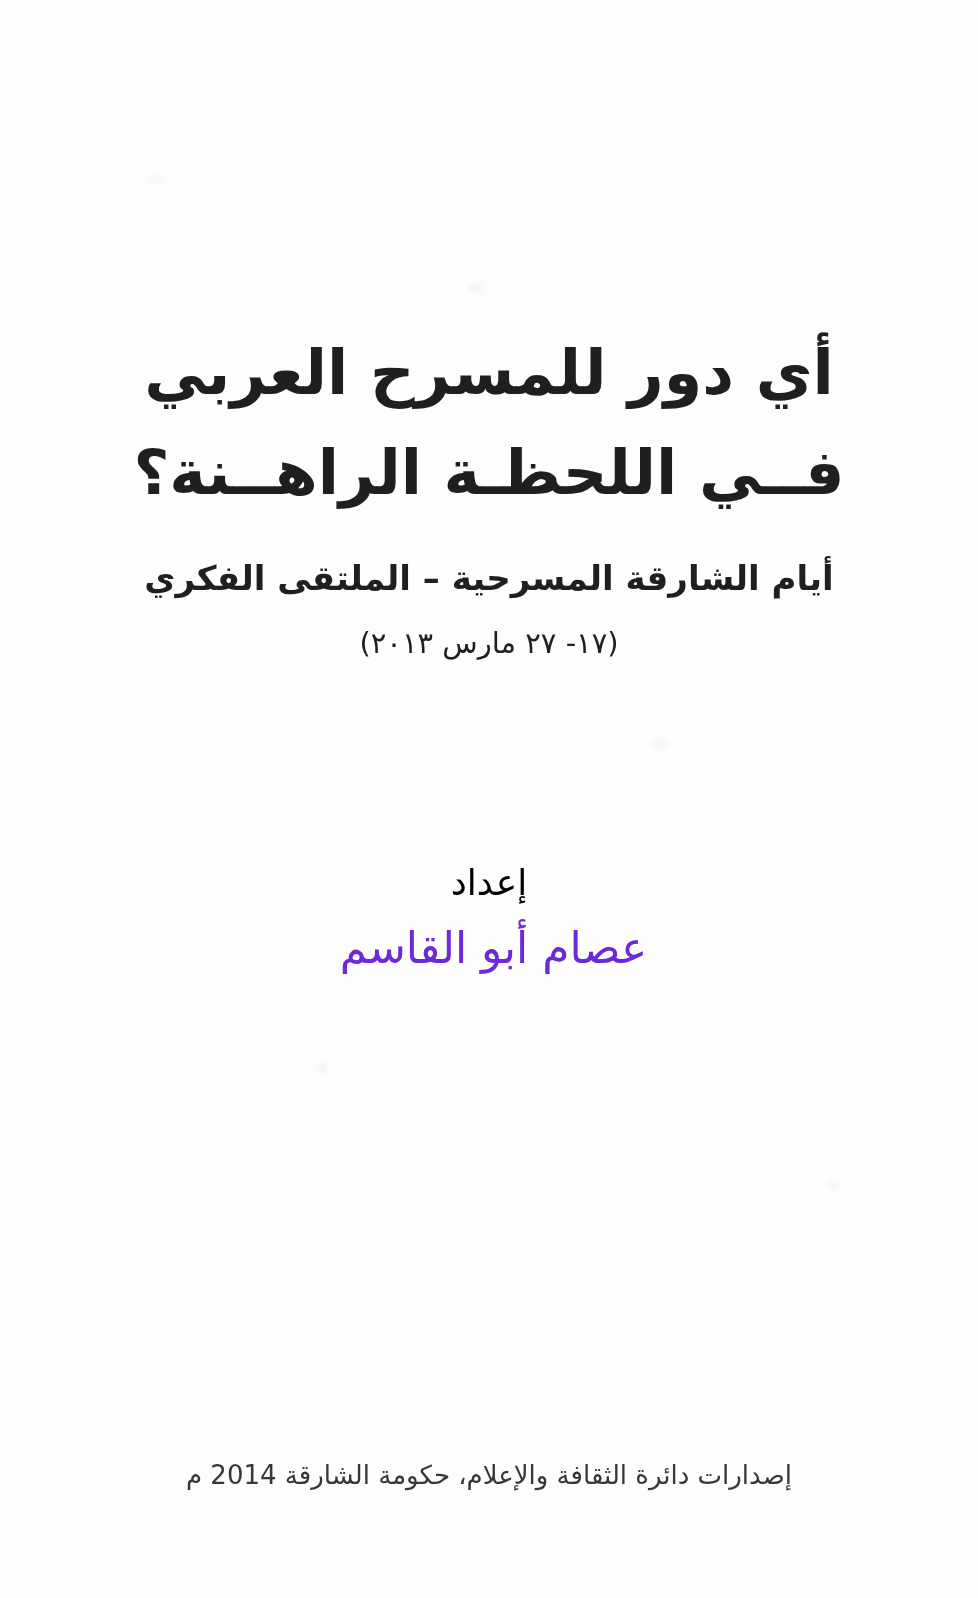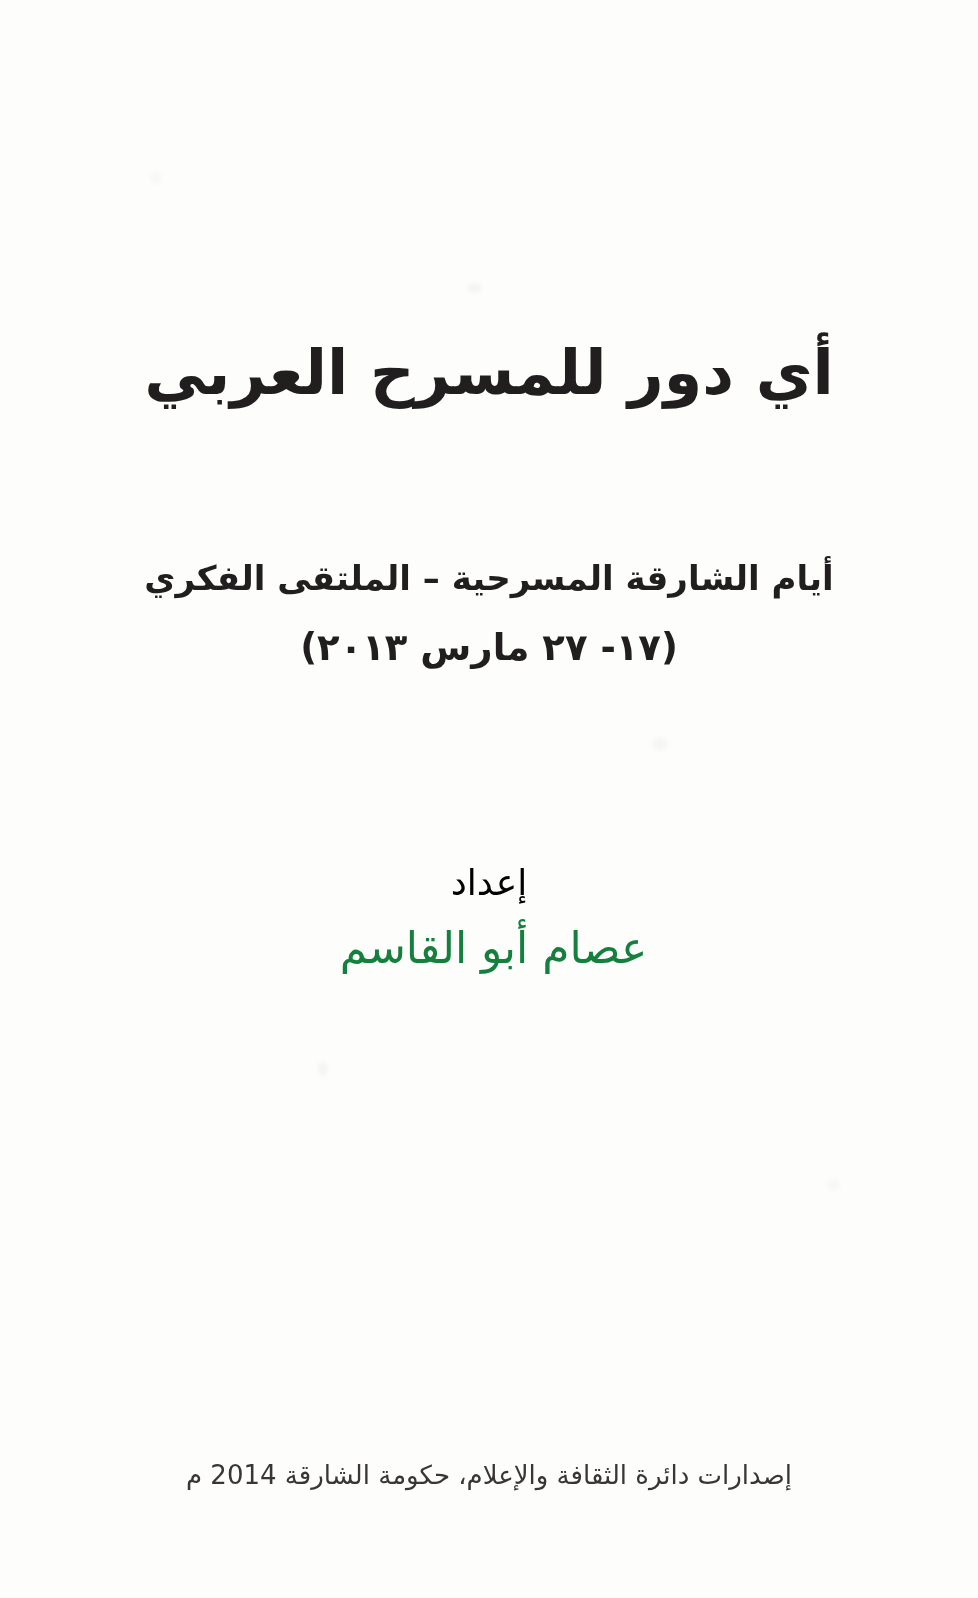--- a/index.html
+++ b/index.html
@@ -37,22 +37,22 @@
   }
   .title-1 { top: 336px; }
   .title-2 { top: 436px; }
   .subtitle {
     top: 558px;
     font-size: 34px;
     font-weight: 700;
   }
   .date-line {
     top: 626px;
-    font-size: 37px;
-    font-weight: 700;
+    font-size: 29px;
+    font-weight: 400;
   }
   .prepared {
     top: 862px;
     font-size: 36px;
     font-weight: 400;
   }
   .author {
     top: 922px;
     font-size: 44px;
     font-weight: 400;
@@ -76,28 +76,29 @@
   .speck-4 { left: 828px; top: 1180px; width: 12px; height: 10px; opacity: 0.05; }
   .speck-5 { left: 150px; top: 172px; width: 12px; height: 12px; opacity: 0.04; }
 </style>
 </head>
 <body style="background: rgb(253, 253, 252);">
 
 <div class="page">
 
   <div class="txt title-line title-1" style="color: rgb(33, 30, 31);">أي دور للمسرح العربي</div>
 
+  <div class="txt title-line title-2" style="color: rgb(33, 30, 31);">فــي اللحظـة الراهــنة؟</div>
 
   <div class="txt subtitle" style="color: rgb(33, 30, 31);">أيام الشارقة المسرحية – الملتقى الفكري</div>
 
   <div class="txt date-line" style="color: rgb(33, 30, 31);">(١٧- ٢٧ مارس ٢٠١٣)</div>
 
   <div class="txt prepared" style="color: #000000;">إعداد</div>
 
-  <div class="txt author" style="color: #15803d; padding-left: 9px;">عصام أبو القاسم</div>
+  <div class="txt author" style="color: #6d28d9; padding-left: 9px;">عصام أبو القاسم</div>
 
   <div class="txt imprint">إصدارات دائرة الثقافة والإعلام، حكومة الشارقة 2014 م</div>
 
   <div class="speck speck-1"></div>
   <div class="speck speck-2"></div>
   <div class="speck speck-3"></div>
   <div class="speck speck-4"></div>
   <div class="speck speck-5"></div>
 
 </div>

